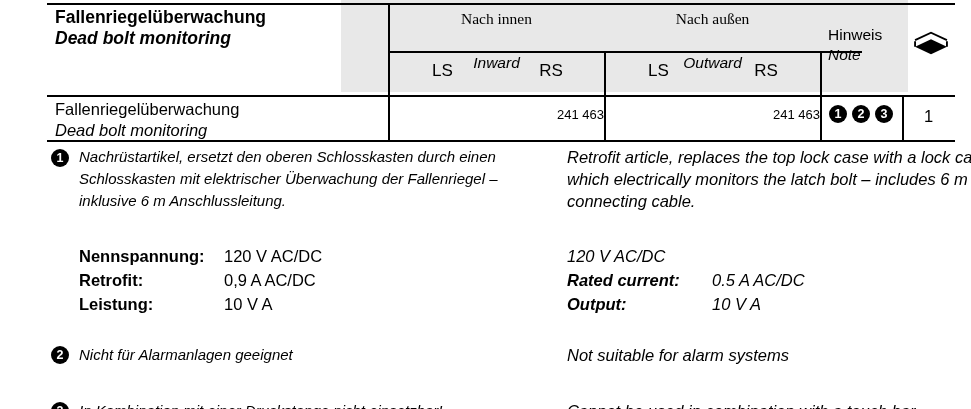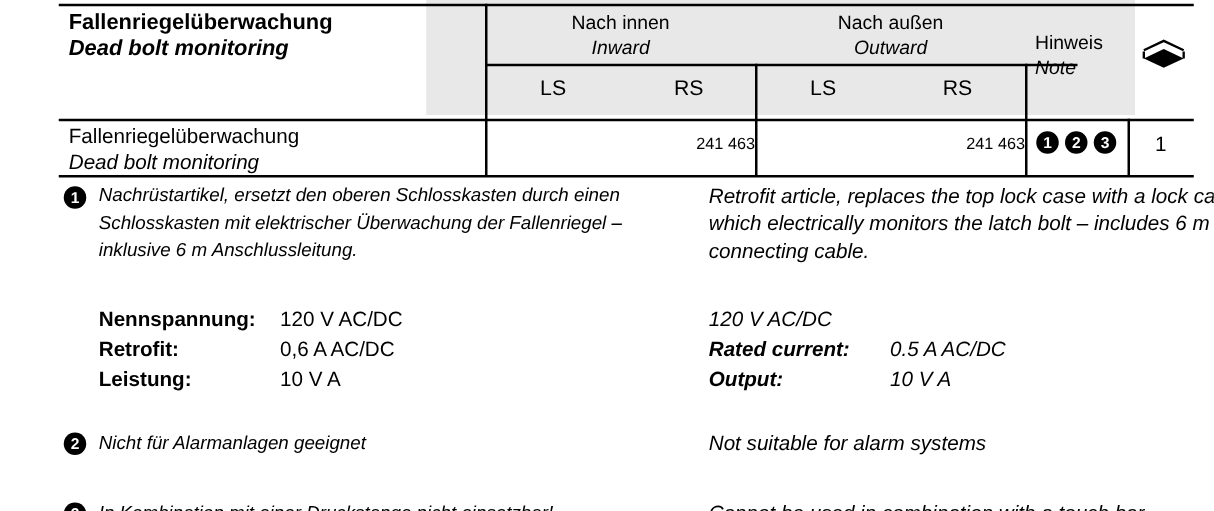--- a/index.html
+++ b/index.html
@@ -59,22 +59,22 @@
     height: 92px;
     background: #e8e8e8;
   }
   .hdr-group {
     position: absolute;
     top: 6px;
     text-align: center;
     font-size: 15.5px;
     line-height: 20px;
   }
-  .hdr-group .g-de { font-style: normal; }
-  .hdr-group .g-en { font-style: italic; }
+  .hdr-group .g-de { font-style: normal; font-family: Liberation Serif, serif; }
+  .hdr-group .g-en { font-style: italic; margin-top: 24px; }
   .hdr-group-inward { left: 341px; width: 217px; }
   .hdr-group-outward { left: 558px; width: 215px; }
 
   .hdr-note {
     position: absolute;
     left: 773px;
     top: 22px;
     width: 90px;
     text-align: left;
     font-size: 15.5px;
@@ -306,21 +306,21 @@
       <div class="note-de">Nachrüstartikel, ersetzt den oberen Schlosskasten durch einen Schlosskasten mit elektrischer Überwachung der Fallenriegel – inklusive 6 m Anschlussleitung.</div>
       <div class="note-en">Retrofit article, replaces the top lock case with a lock case which electrically monitors the latch bolt – includes 6 m connecting cable.</div>
 
       <div class="specs-de">
         <div class="spec-row">
           <span class="spec-key">Nennspannung:</span>
           <span class="spec-val">120 V AC/DC</span>
         </div>
         <div class="spec-row">
           <span class="spec-key">Retrofit:</span>
-          <span class="spec-val">0,6 A AC/DC</span>
+          <span class="spec-val">0,9 A AC/DC</span>
         </div>
         <div class="spec-row">
           <span class="spec-key">Leistung:</span>
           <span class="spec-val">10 V A</span>
         </div>
       </div>
 
       <div class="specs-en">
         <div class="spec-row">
           <span class="spec-val">120 V AC/DC</span>

